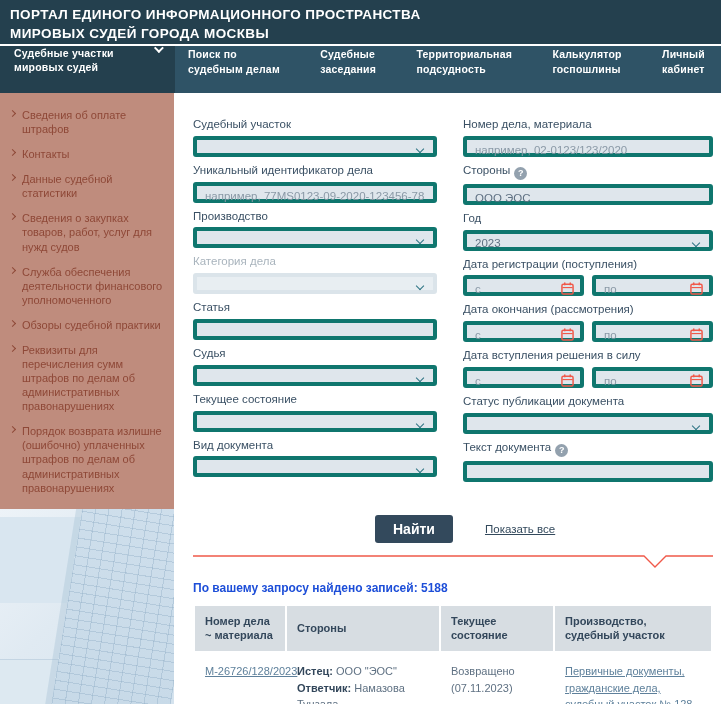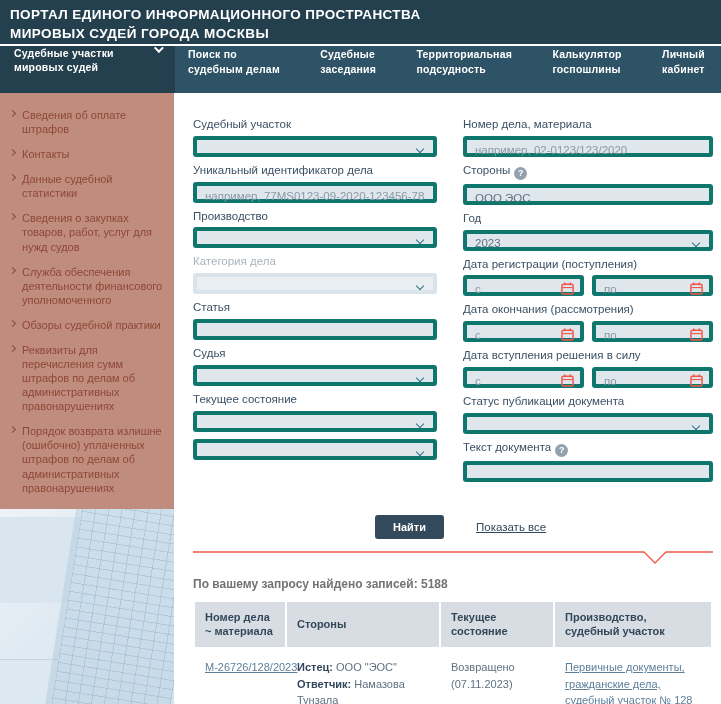--- a/index.html
+++ b/index.html
@@ -75,27 +75,27 @@
   .cal { position:absolute; right:6px; top:3px; cursor:pointer; }
   .help {
     display:inline-flex; align-items:center; justify-content:center;
     width:13px; height:13px; border-radius:50%; background:#93a1ae; color:#fff;
     font-size:9px; font-weight:700; margin-left:4px; vertical-align:-2px; cursor:pointer;
   }
   
   .actions { display:flex; align-items:center; gap:32px; margin:26px 0 0 182px; }
   .btn-find {
     background:#33495c; color:#fff; border:none; border-radius:3px;
-    font-family:inherit; font-size:11px; font-weight:700; padding:6px 18px; cursor:pointer;
+    font-family:inherit; font-size:14px; font-weight:700; padding:6px 18px; cursor:pointer;
   }
   .link-all { font-size:11.5px; color:#33495c; text-decoration:underline; cursor:pointer; }
   
   .divider { margin-top:12px; width:520px; height:14px; display:block; }
   
-  .summary { margin-top:12px; font-size:12px; font-weight:700; color:#737373; }
+  .summary { margin-top:12px; font-size:12px; font-weight:700; color:#1d4ed8; }
   table.res { width:520px; margin-top:9px; border-collapse:separate; border-spacing:2px; table-layout:fixed; font-size:11px; }
   table.res th {
     background:#d7dde2; color:#33475b; font-weight:700; text-align:left;
     padding:8px 10px; line-height:1.35; vertical-align:middle;
   }
   table.res td { background:#fff; color:#5f7183; padding:10px 10px; line-height:1.5; vertical-align:top; }
   .lnk { color:#5e809b; text-decoration:underline; cursor:pointer; }
   .b { color:#33475b; font-weight:700; }
 </style>
 </head>
@@ -210,20 +210,21 @@
               <span class="caret-t"></span>
             </div>
           </div>
           <div class="fg">
             <label>Текущее состояние</label>
             <div class="select">
               <span class="caret-t"></span>
             </div>
           </div>
           <div class="fg">
+            <label>Вид документа</label>
             <div class="select">
               <span class="caret-t"></span>
             </div>
           </div>
         </div>
 
         <div class="fcol-r">
           <div class="fg">
             <label>Номер дела, материала</label>
             <div class="field">

